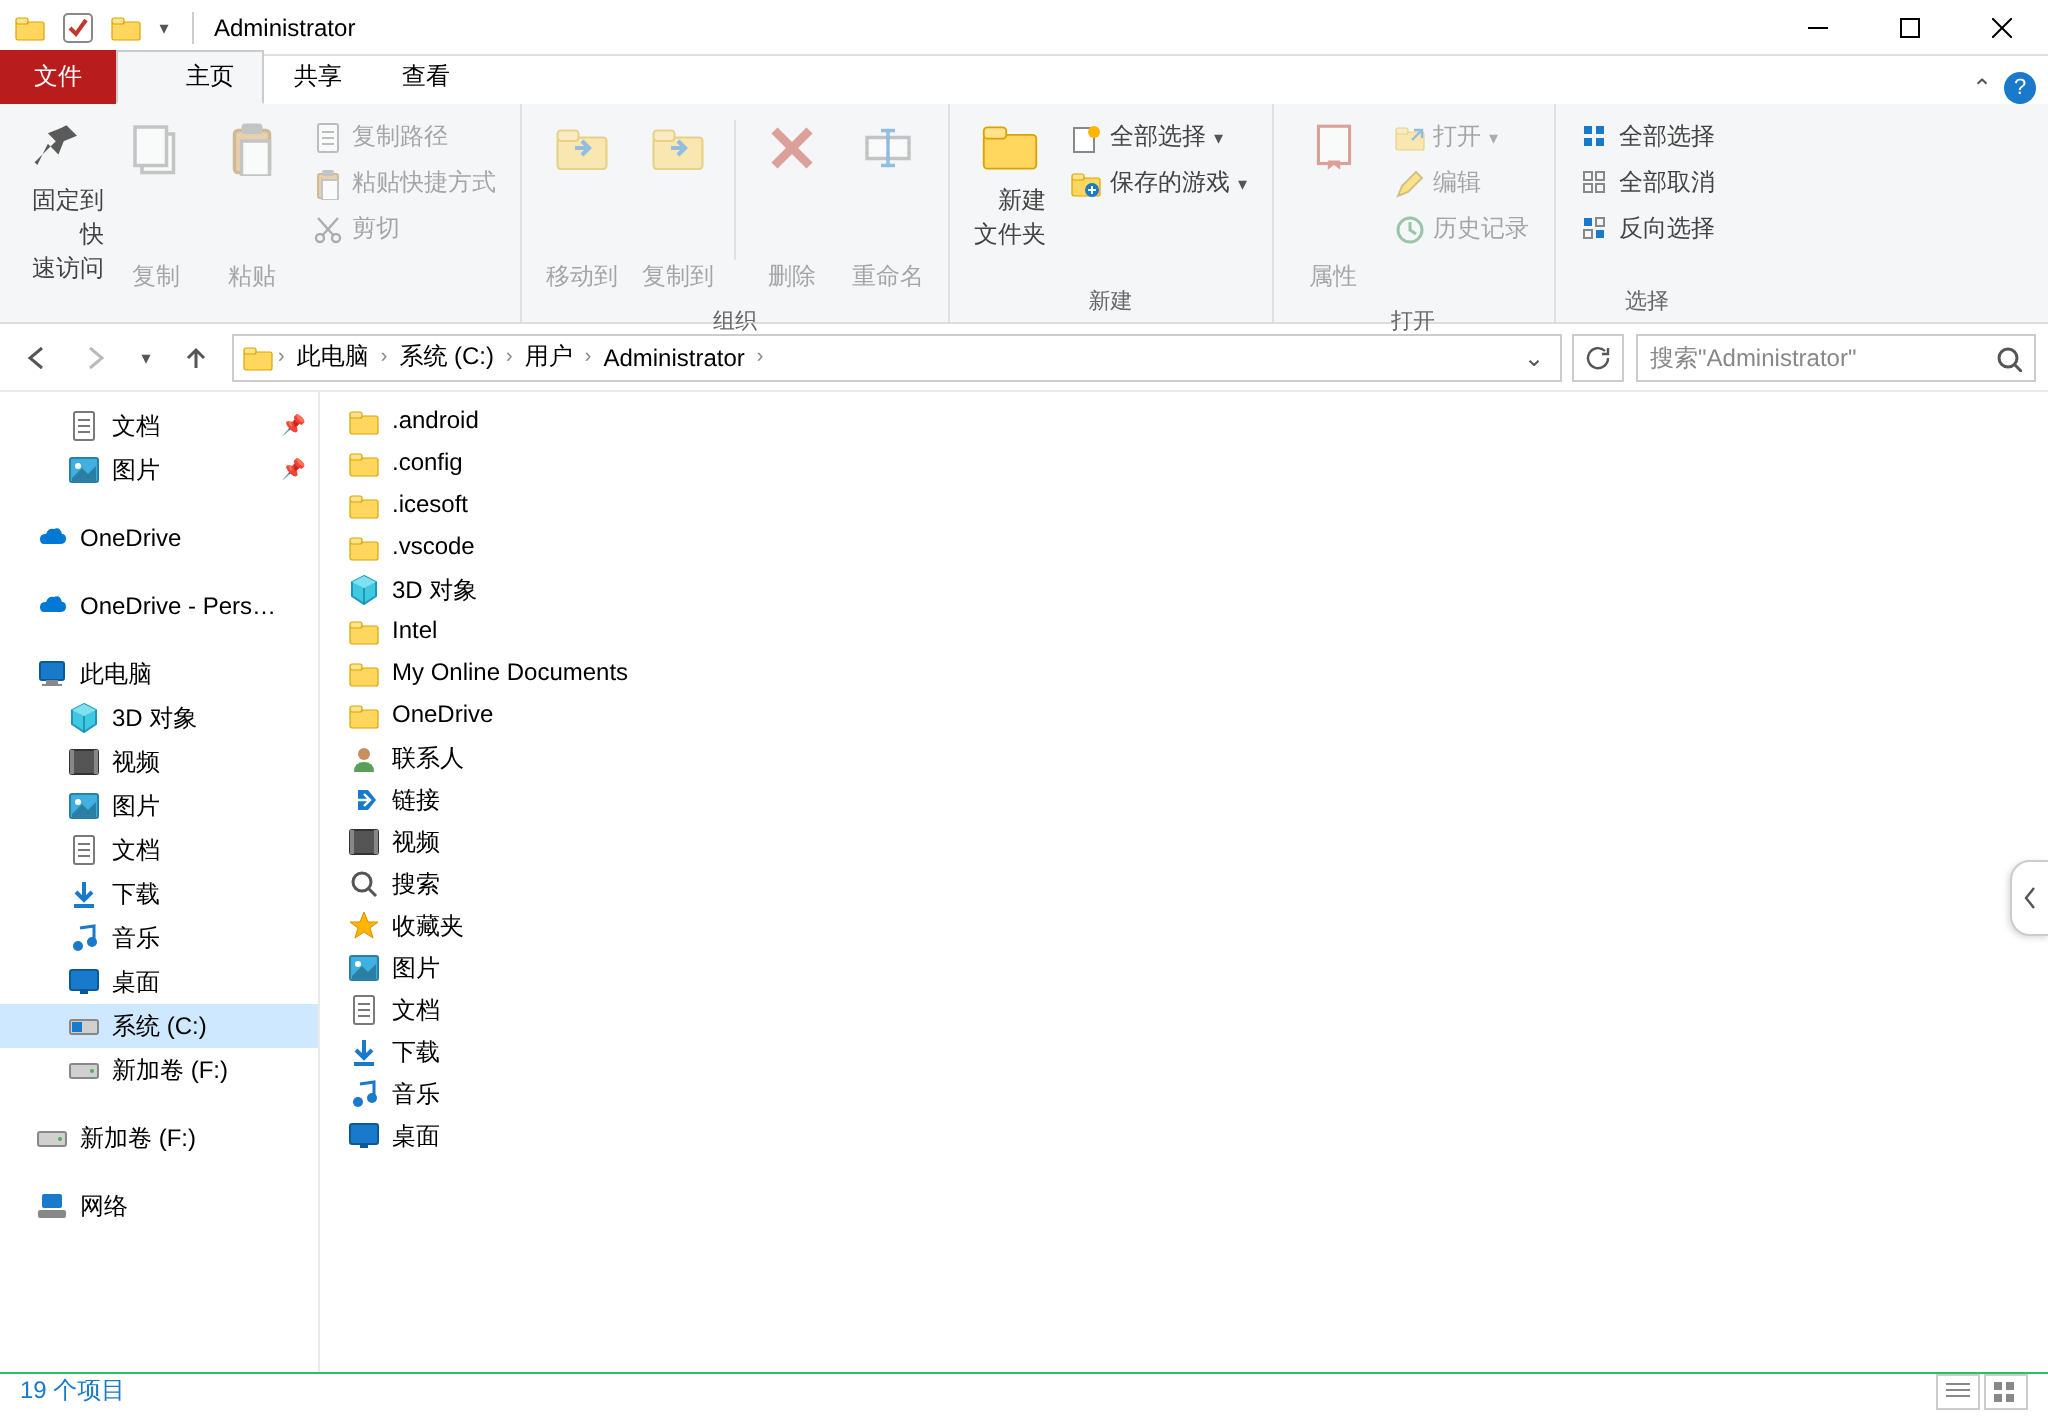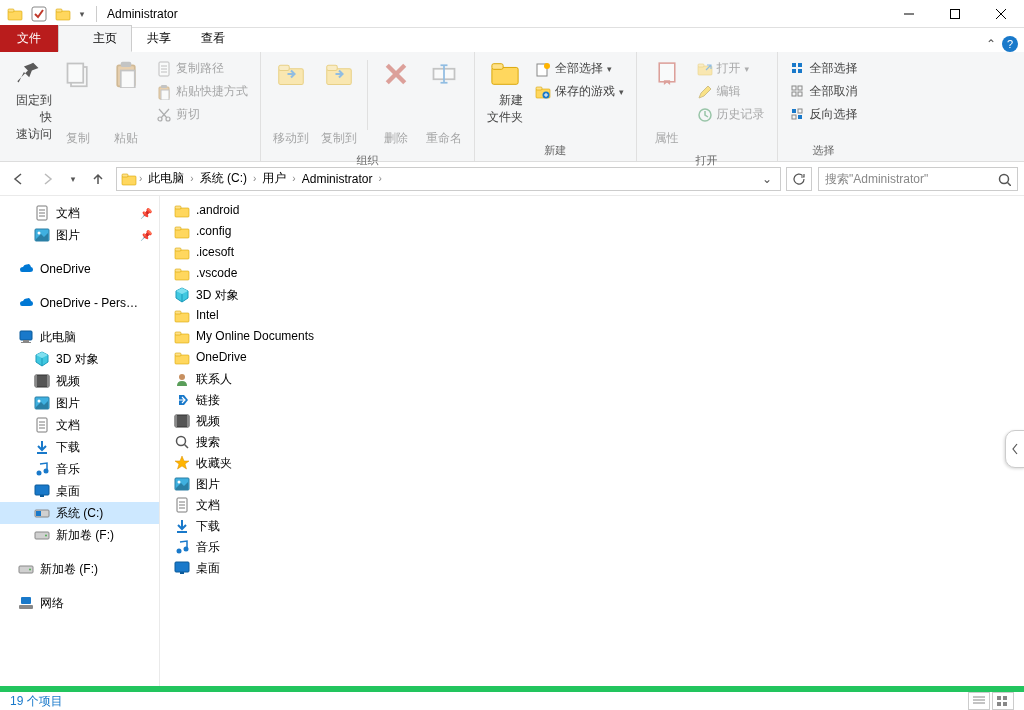--- a/index.html
+++ b/index.html
@@ -58,21 +58,21 @@
 .tree-item.selected { background: #cde8ff; }
 .tree-item .pin { margin-left: auto; color: #777; font-size: 10px; }
 .tree-spacer { height: 12px; }
 .ticon { width: 16px; height: 16px; display: flex; align-items: center; justify-content: center; }
 
 .filelist { flex: 1; padding: 6px 10px; overflow-y: auto; }
 .file-item { display: flex; align-items: flex-start; gap: 6px; padding: 1px 4px; font-size: 12px; height: 21px; }
 .ficon { width: 16px; height: 16px; display: flex; align-items: center; justify-content: center; }
 
 
-.statusbar { height: 24px; border-top: 6px solid #22c55e; display: flex; align-items: flex-end; padding: 0 10px; font-size: 12px; color: #1979ca; }
+.statusbar { height: 24px; border-top: 1px solid #22c55e; display: flex; align-items: flex-start; padding: 0 10px; font-size: 12px; color: #1979ca; }
 .statusbar .spacer { flex: 1; }
 .viewbtn { width: 22px; height: 18px; border: 1px solid #ccc; margin-left: 2px; display: flex; align-items: center; justify-content: center; }
 
 
 .peek { position: absolute; right: -1px; top: 430px; width: 20px; height: 38px; border: 1px solid #ccc; border-radius: 10px 0 0 10px; background: #fff; display: flex; align-items: center; justify-content: center; box-shadow: -1px 1px 3px rgba(0,0,0,0.15); }
 
 
 svg { display: block; }
 </style>
 </head>

